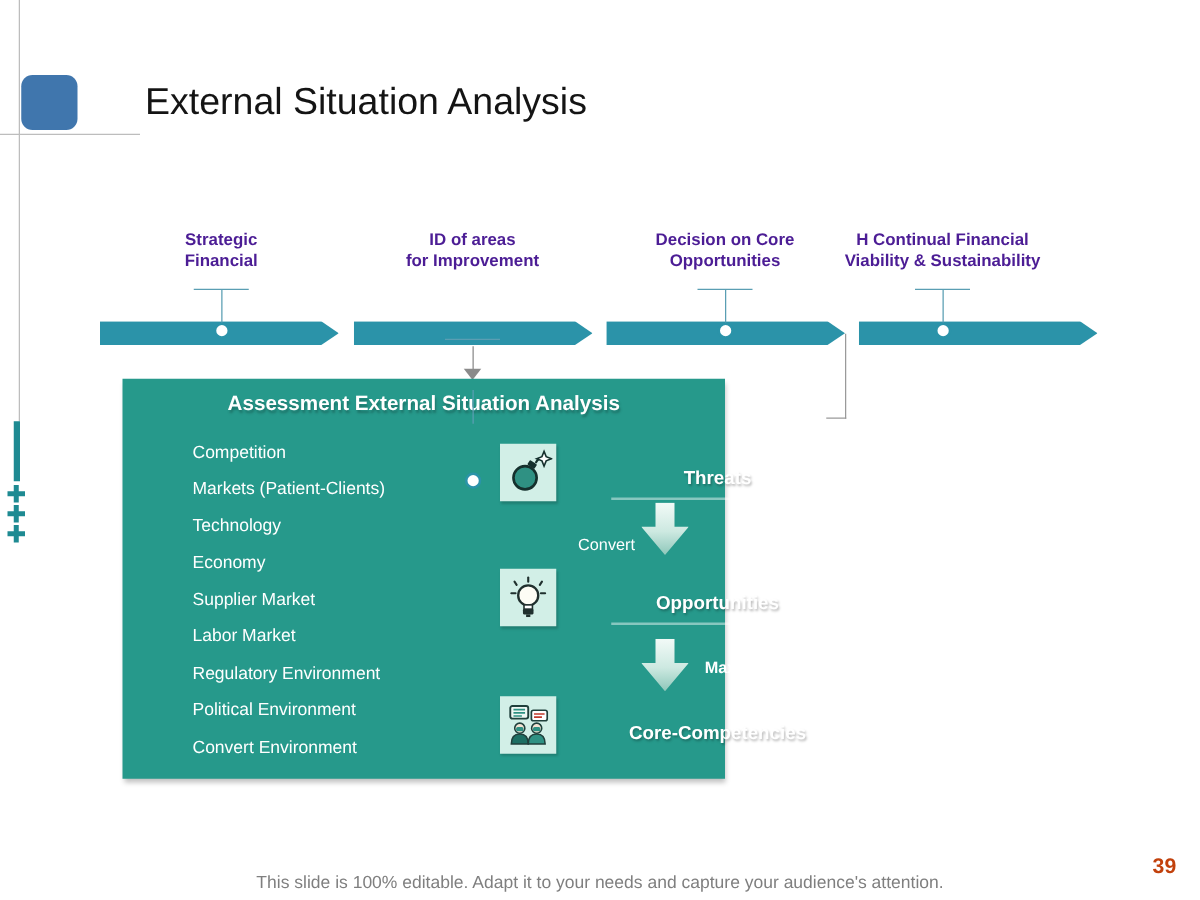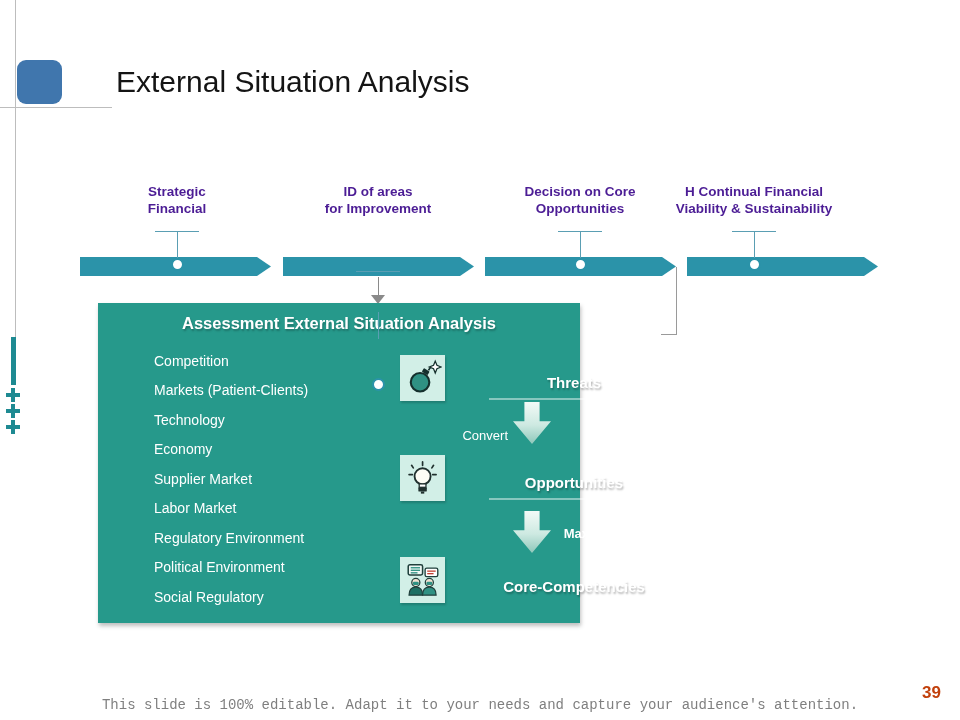--- a/index.html
+++ b/index.html
@@ -66,21 +66,21 @@
   .fn-maximise { left:460px; top:223px; width:70px; text-align:center;font-weight:bold; }
 
   
   .accent-bar { position:absolute; left:11px; top:337px; width:5px; height:48px; background:#1e8a92; }
   .plus-stack { position:absolute; left:6px; top:388px; display:flex; flex-direction:column; gap:2px; }
   .plus { width:14px; height:14px; position:relative; }
   .plus::before { content:""; position:absolute; left:5px; top:0; width:4px; height:14px; background:#1e8a92; }
   .plus::after  { content:""; position:absolute; left:0; top:5px; width:14px; height:4px; background:#1e8a92; }
 
   
-  .footer   { position:absolute; left:0; right:0; top:697px; text-align:center; font-size:14px; color:#7f7f7f;font-family:Liberation Mono, monospace; }
+  .footer   { position:absolute; left:0; right:0; top:697px; text-align:center; font-size:14px; color:#7f7f7f; }
   .page-num { position:absolute; right:19px; top:683px; font-size:17px; font-weight:bold; color:#c2410c; }
 </style>
 </head>
 <body>
 
 <div class="slide">
 
   <div class="vline"></div>
   <div class="hline"></div>
 
@@ -143,21 +143,21 @@
 
     <div class="factors">
       <div class="factor">Competition</div>
       <div class="factor">Markets (Patient-Clients)</div>
       <div class="factor">Technology</div>
       <div class="factor">Economy</div>
       <div class="factor">Supplier Market</div>
       <div class="factor">Labor Market</div>
       <div class="factor">Regulatory Environment</div>
       <div class="factor">Political Environment</div>
-      <div class="factor">Social Regulatory</div>
+      <div class="factor">Convert Environment</div>
     </div>
 
     <div class="flow-icon fi-1">
       <svg width="38" height="40" viewBox="0 0 45 46">
         <circle cx="19" cy="28" r="11" fill="#2f9183" stroke="#15302d" stroke-width="2.5"></circle>
         <rect x="22" y="13" width="8" height="5" rx="1" transform="rotate(32 26 15)" fill="#15302d"></rect>
         <path d="M29 14 Q32 8 36 10" fill="none" stroke="#15302d" stroke-width="2"></path>
         <polygon points="37,3 39,8 44,10 39,12 37,17 35,12 30,10 35,8" fill="#ffffff" stroke="#15302d" stroke-width="1.5"></polygon>
       </svg>
     </div>

